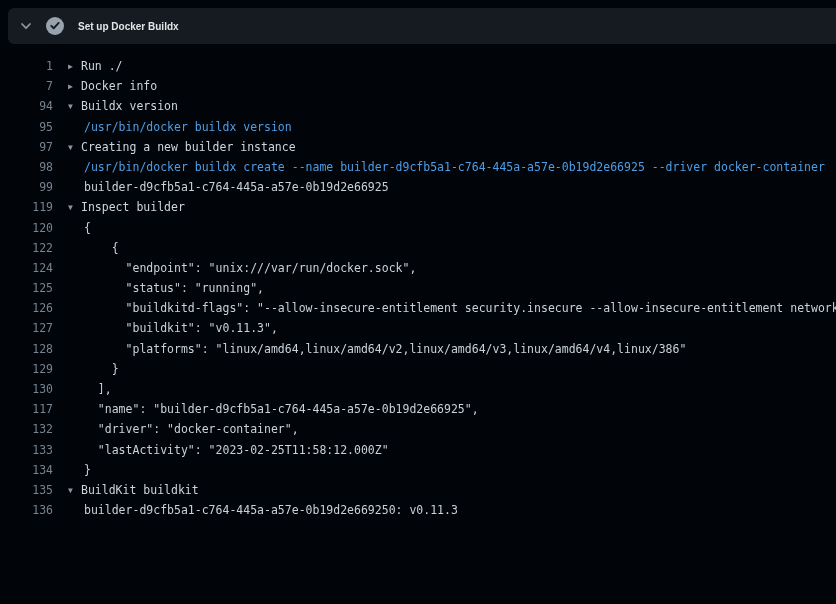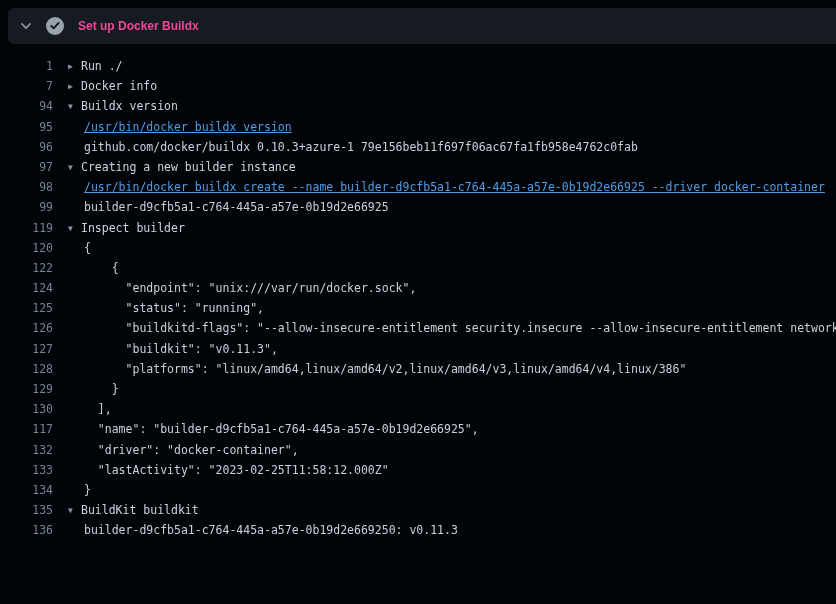--- a/index.html
+++ b/index.html
@@ -41,23 +41,23 @@
   }
   .status-icon {
     width: 18px;
     height: 18px;
     margin-left: 8px;
     flex: none;
   }
   .step-title {
     margin-left: 14px;
     font-family: "Liberation Sans", "DejaVu Sans", sans-serif;
-    font-size: 12px;
+    font-size: 10px;
     font-weight: 600;
-    color: #ec4899;
+    color: #e5e5e5;
     white-space: nowrap;
   }
   
   .log {
     position: absolute;
     top: 56px;
     left: 0;
     width: 100%;
   }
   .line {
@@ -88,21 +88,20 @@
     color: #8b949e;
     font-size: 8px;
     vertical-align: 1px;
   }
   .line.output .content,
   .line.command .content {
     padding-left: 16px;
   }
   .line.command .text {
     color: #4f9de4;
-    text-decoration: underline;
   }
   .line.group_collapsed,
   .line.group_expanded {
     cursor: pointer;
   }
   .line.group_collapsed .text,
   .line.group_expanded .text {
     color: #cdd5dd;
   }
 </style>
@@ -132,24 +131,20 @@
     <div class="content"><span class="arrow">▶</span><span class="text">Docker info</span></div>
   </div>
     <div class="line group_expanded">
     <a class="num">94</a>
     <div class="content"><span class="arrow">▼</span><span class="text">Buildx version</span></div>
   </div>
     <div class="line command">
     <a class="num">95</a>
     <div class="content"><span class="text">/usr/bin/docker buildx version</span></div>
   </div>
-    <div class="line output">
-    <a class="num">96</a>
-    <div class="content"><span class="text">github.com/docker/buildx 0.10.3+azure-1 79e156beb11f697f06ac67fa1fb958e4762c0fab</span></div>
-  </div>
     <div class="line group_expanded">
     <a class="num">97</a>
     <div class="content"><span class="arrow">▼</span><span class="text">Creating a new builder instance</span></div>
   </div>
     <div class="line command">
     <a class="num">98</a>
     <div class="content"><span class="text">/usr/bin/docker buildx create --name builder-d9cfb5a1-c764-445a-a57e-0b19d2e66925 --driver docker-container</span></div>
   </div>
     <div class="line output">
     <a class="num">99</a>

